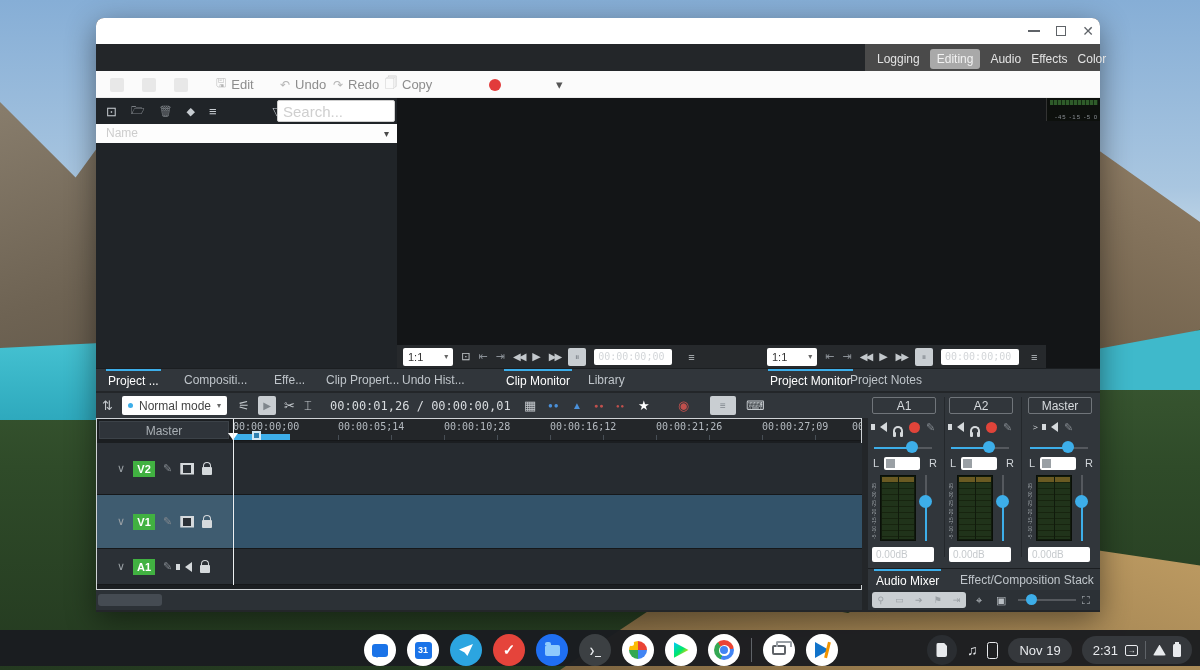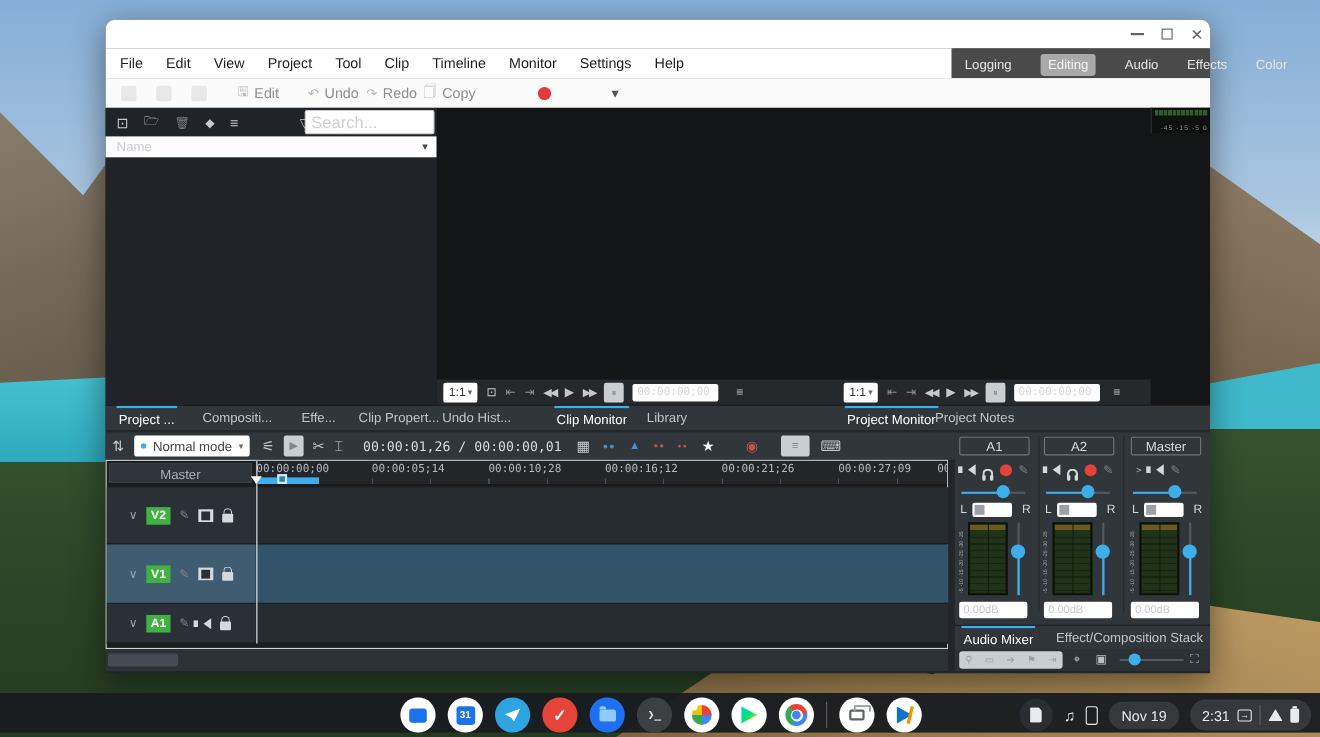--- a/index.html
+++ b/index.html
@@ -14,37 +14,37 @@
   .wp-rock{position:absolute;right:0;bottom:0;width:640px;height:190px;background:linear-gradient(200deg,#c8a468,#9a7d4e 70%,#7c6440);clip-path:polygon(0 100%,20% 55%,45% 70%,70% 30%,100% 45%,100% 100%);}
   
   .window{position:absolute;left:96px;top:18px;width:1004px;height:594px;background:#232629;border-radius:8px 8px 0 0;box-shadow:0 8px 30px rgba(0,0,0,.45);font-size:13px;}
   .titlebar{position:absolute;left:0;top:0;width:1004px;height:26px;background:#fff;border-radius:8px 8px 0 0;}
   .winctl{position:absolute;right:6px;top:0;height:26px;display:flex;align-items:center;gap:16px;color:#5f6368;}
   .ctl-min{width:12px;height:0;border-top:2px solid #5f6368;}
   .ctl-max{width:10px;height:10px;border:1.7px solid #5f6368;}
   .ctl-close{font-size:14px;line-height:1;}
   .menubar{position:absolute;left:0;top:26px;width:770px;height:27px;background:#fff;display:flex;align-items:center;gap:21px;padding-left:13px;color:#1c1c1c;}
   .menubar span{cursor:default;}
-  .workspaces{position:absolute;right:0;top:26px;width:235px;height:30px;background:#4a4a4a;display:flex;align-items:center;gap:26px;padding-left:12px;font-size:12px;color:#e3e3e3;}
+  .workspaces{position:absolute;right:0;top:26px;width:235px;height:30px;background:#4a4a4a;display:flex;align-items:center;gap:10px;padding-left:12px;font-size:12px;color:#e3e3e3;}
   .ws-active{background:#a9a9a9;color:#f2f2f2;border-radius:3px;padding:3px 7px;}
   .toolbar{position:absolute;left:0;top:53px;width:1004px;height:27px;background:#fbfbfb;border-bottom:1px solid #ececec;color:#8d8d8d;}
   .toolbar .tb{position:absolute;top:0;height:27px;display:flex;align-items:center;gap:5px;}
   .ghost{width:14px;height:14px;background:#e8e8e8;border-radius:2px;}
   .tb-ic{color:#b5b5b5;font-size:12px;}
   .rec-dot{width:12px;height:12px;border-radius:50%;background:#e23b3b;}
   
   .bin{position:absolute;left:0;top:80px;width:301px;height:270px;background:#202428;}
   .bin-toolbar{position:absolute;left:0;top:0;width:301px;height:26px;display:flex;align-items:center;gap:14px;padding-left:10px;color:#c7ccd1;font-size:13px;}
   .search{position:absolute;right:2px;top:2px;width:118px;height:22px;background:#fff;border:1px solid #cfcfcf;border-radius:2px;font-size:15px;color:#555;padding:0 5px;}
   .search::placeholder{color:#cfcfcf;}
   .name-row{position:absolute;left:0;top:26px;width:301px;height:19px;background:#fdfdfd;color:#cdcdcd;font-size:12px;line-height:19px;padding-left:10px;}
   .name-caret{position:absolute;right:8px;top:26px;height:19px;line-height:19px;color:#4a4a4a;font-size:10px;}
   .monitors{position:absolute;left:301px;top:80px;width:703px;height:270px;background:#131517;}
   .mon-bar{position:absolute;height:23px;background:#26292c;display:flex;align-items:center;gap:8px;padding:0 6px;color:#c3c8cc;font-size:11px;}
-  .zoom-dd{background:#fff;color:#333;border-radius:2px;height:18px;display:flex;align-items:center;gap:2px;padding:0 5px;font-size:11px;}
+  .zoom-dd{background:#fff;color:#333;border-radius:2px;height:18px;display:flex;align-items:center;gap:21px;padding:0 5px;font-size:11px;}
   .mon-ic{font-size:10px;letter-spacing:-2px;color:#c3c8cc;}
   .toggle-btn{width:18px;height:18px;background:#c9ced2;border-radius:2px;color:#8a9096;font-size:9px;text-align:center;line-height:18px;}
   .tc-field{width:78px;height:16px;background:#fff;border-radius:2px;color:#d3d6d9;font-size:10px;font-family:"DejaVu Sans Mono",monospace;line-height:16px;padding-left:4px;}
   .meter-mini{position:absolute;right:0;top:0;width:54px;height:23px;background:#0d100d;border-left:1px solid #333;}
   .meter-mini .seg{position:absolute;top:2px;left:3px;width:48px;height:5px;background:repeating-linear-gradient(90deg,#2f5b2a 0 3px,#132a12 3px 4px);}
   .meter-mini .lbl{position:absolute;bottom:1px;right:2px;font-size:6px;color:#8a8f94;letter-spacing:1px;}
   
   .tabbar{position:absolute;left:0;top:350px;width:1004px;height:23px;background:#31363b;border-top:1px solid #1b1e21;}
   .tab{position:absolute;top:0;height:23px;line-height:23px;font-size:12px;color:#bfc5ca;padding:0 2px;}
   .tab.active{color:#fff;border-top:2px solid #3daee9;line-height:21px;}
@@ -163,32 +163,20 @@
 <div class="window">
 
   <div class="titlebar">
     <div class="winctl">
       <span class="ctl-min"></span>
       <span class="ctl-max"></span>
       <span class="ctl-close">✕</span>
     </div>
   </div>
 
-  <div class="menubar">
-    <span>File</span>
-    <span>Edit</span>
-    <span>View</span>
-    <span>Project</span>
-    <span>Tool</span>
-    <span>Clip</span>
-    <span>Timeline</span>
-    <span>Monitor</span>
-    <span>Settings</span>
-    <span>Help</span>
-  </div>
 
   <div class="workspaces">
     <span>Logging</span>
     <span class="ws-active">Editing</span>
     <span>Audio</span>
     <span>Effects</span>
     <span>Color</span>
   </div>
 
   <div class="toolbar">

